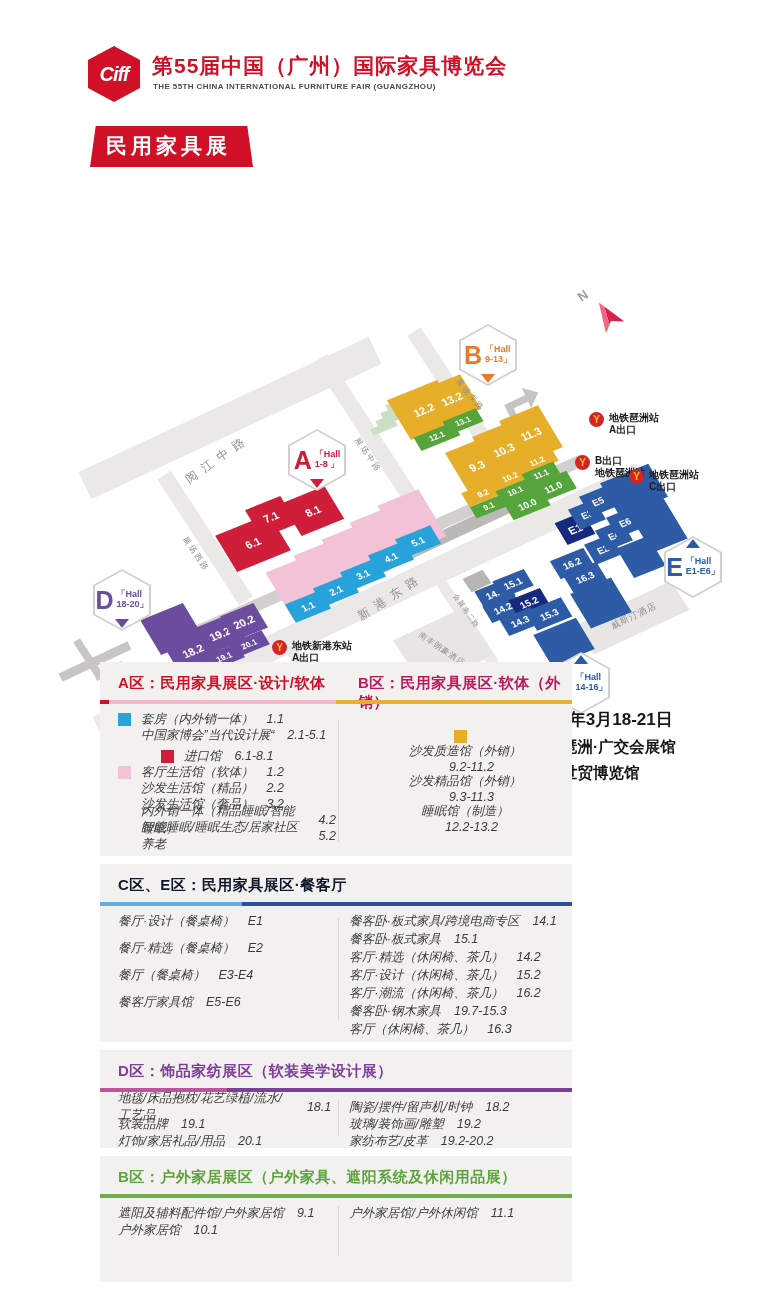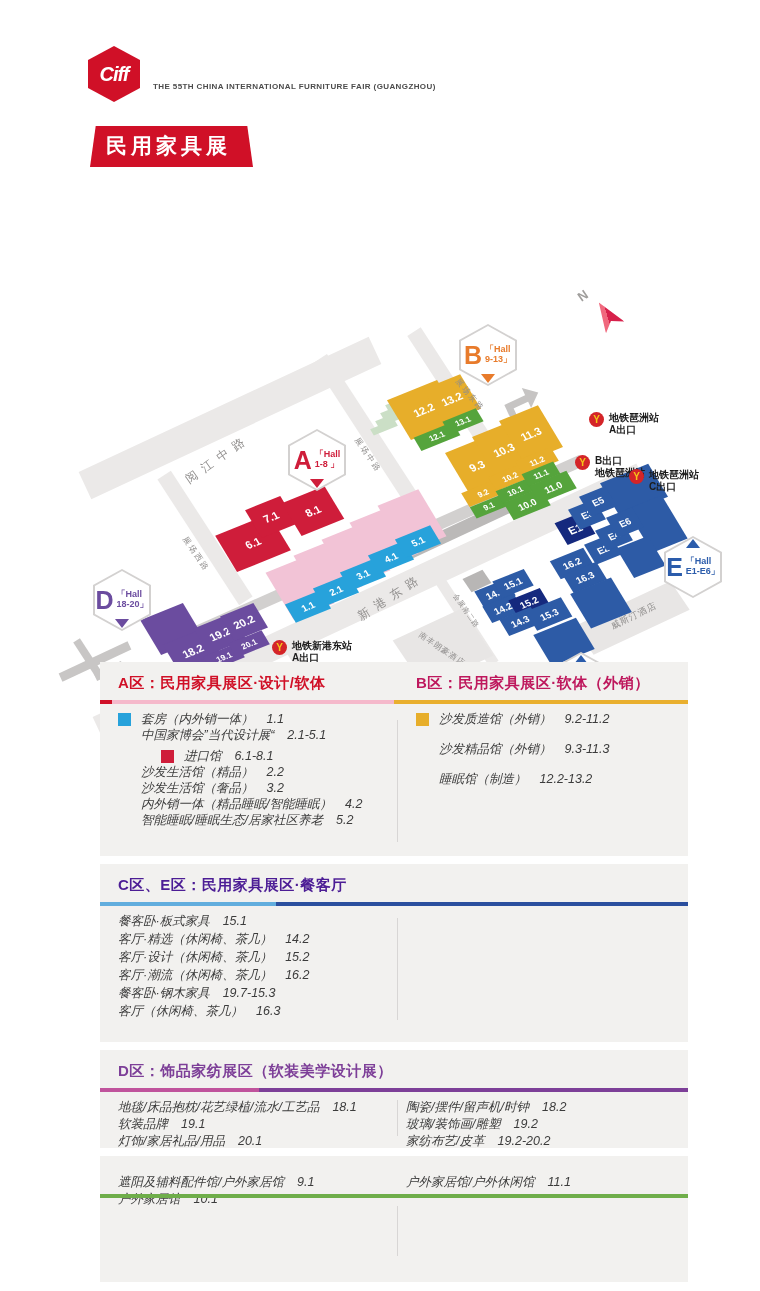--- a/index.html
+++ b/index.html
@@ -50,29 +50,29 @@
     border-radius:50% 50% 50% 0;transform:rotate(-45deg);}
   .pin::after{content:"";position:absolute;left:7px;top:7px;width:9px;height:9px;border-radius:50%;background:#fff;}
   .arrowg{position:absolute;left:505px;top:238px;width:40px;height:28px;transform:rotate(-25deg);}
   .arrowg .st{position:absolute;left:0;top:8px;width:24px;height:7px;background:#c6c4c3;}
   .arrowg .hd{position:absolute;left:23px;top:0;width:0;height:0;border-top:11px solid transparent;
     border-bottom:11px solid transparent;border-left:13px solid #c6c4c3;}
   .arrowg .tl{position:absolute;left:0;top:14px;width:7px;height:12px;background:#c6c4c3;}
   .step{position:absolute;background:#cbdfc6;transform:rotate(-22deg) skewX(9deg);width:26px;height:7px;}
   .fly{position:absolute;background:#c8c6c5;}
   
-  .panel{position:absolute;left:100px;width:588px;background:#f2f1ef;}
+  .panel{position:absolute;left:100px;width:472px;background:#f2f1ef;}
   .hr{position:absolute;left:0;right:0;top:38px;height:4px;}
   .vdiv{position:absolute;left:50.5%;width:1px;background:#d8d6d5;}
   h3{font-size:15px;font-weight:bold;margin:0;padding:12px 0 0 18px;letter-spacing:.5px;}
-  .t-a{color:#d01027}.t-b{color:#be185d}.t-ce{color:#4c1d95}.t-d{color:#7d3f98}.t-out{color:#5fa33d}
+  .t-a{color:#d01027}.t-b{color:#be185d}.t-ce{color:#0f172a}.t-d{color:#7d3f98}.t-out{color:#5fa33d}
   ul.items{list-style:none;margin:18px 0 0 0;padding:0 0 0 18px;font-style:italic;}
   ul.items li{display:flex;align-items:center;height:16px;margin-bottom:0;}
   ul.items li.gap{margin-top:5px;padding-left:43px;}
-  ul.loose li{margin-bottom:14px;}
+  ul.loose li{margin-bottom:14px;flex-direction:column;}
   ul.sp11 li{margin-bottom:11px;}
   ul.sp2 li{margin-bottom:2px;}
   ul.sp1 li{margin-bottom:1px;}
   .sw{width:13px;height:13px;margin-right:10px;flex:none;}
   .sw.empty{background:transparent;}
   .lbl{font-size:12.5px;color:#3c3c3c;}
   .num{font-size:12.5px;color:#3c3c3c;margin-left:13px;}
   .p1cols{display:flex;}
   .p1col{width:50%;box-sizing:border-box;}
   .p1col.r{padding-left:4px;}
@@ -81,20 +81,21 @@
   .two .cr{width:51%;box-sizing:border-box;}
 </style>
 </head>
 <body>
 
 <div class="page">
 
   <div class="logo-hex">
     <span>Ciff</span>
   </div>
+  <div class="h-title">第55届中国（广州）国际家具博览会</div>
   <div class="h-sub">THE 55TH CHINA INTERNATIONAL FURNITURE FAIR (GUANGZHOU)</div>
   <div class="banner">民用家具展</div>
 
   <div class="map">
 
     <div class="road" style="left:70px;top:253px;width:320px;height:30px;transform:rotate(-25deg);"></div>
     <div class="road" style="left:70px;top:439px;width:600px;height:26px;transform:rotate(-25deg);"></div>
     <div class="road" style="left:130px;top:380px;width:150px;height:16px;transform:rotate(57deg);"></div>
     <div class="road" style="left:277px;top:280px;width:190px;height:16px;transform:rotate(57deg);"></div>
     <div class="road" style="left:373px;top:249px;width:180px;height:16px;transform:rotate(57deg);"></div>
@@ -290,20 +291,25 @@
               <span class="sw empty"></span>
               <span class="lbl">中国家博会”当代设计展“</span>
               <span class="num">2.1-5.1</span>
             </li>
             <li class="gap">
               <span class="sw" style="background: rgb(207, 29, 58);"></span>
               <span class="lbl">进口馆</span>
               <span class="num">6.1-8.1</span>
             </li>
             <li>
+              <span class="sw" style="background: rgb(242, 195, 214);"></span>
+              <span class="lbl">客厅生活馆（软体）</span>
+              <span class="num">1.2</span>
+            </li>
+            <li>
               <span class="sw empty"></span>
               <span class="lbl">沙发生活馆（精品）</span>
               <span class="num">2.2</span>
             </li>
             <li>
               <span class="sw empty"></span>
               <span class="lbl">沙发生活馆（奢品）</span>
               <span class="num">3.2</span>
             </li>
             <li>
@@ -339,22 +345,46 @@
           </ul>
       </div>
     </div>
     <div class="hr" style="background:linear-gradient(90deg,#d01027 0,#d01027 2%,#f5b9cb 2%,#f5b9cb 50%,#e9af2e 50%,#e9af2e 100%);"></div>
     <div class="vdiv" style="top:58px;bottom:14px;"></div>
   </div>
 
   <div class="panel" style="top:864px;height:178px;">
     <h3 class="t-ce">C区、E区：民用家具展区·餐客厅</h3>
     <div class="two">
+      <div class="cl">
+          <ul class="items sp11" id="items-ce-l">
+            <li>
+              <span class="lbl">餐厅·设计（餐桌椅）</span>
+              <span class="num">E1</span>
+            </li>
+            <li>
+              <span class="lbl">餐厅·精选（餐桌椅）</span>
+              <span class="num">E2</span>
+            </li>
+            <li>
+              <span class="lbl">餐厅（餐桌椅）</span>
+              <span class="num">E3-E4</span>
+            </li>
+            <li>
+              <span class="lbl">餐客厅家具馆</span>
+              <span class="num">E5-E6</span>
+            </li>
+          </ul>
+        </div>
       <div class="cr">
           <ul class="items sp2" id="items-ce-r">
+            <li>
+              <span class="lbl">餐客卧·板式家具/跨境电商专区</span>
+              <span class="num">14.1</span>
+            </li>
             <li>
               <span class="lbl">餐客卧·板式家具</span>
               <span class="num">15.1</span>
             </li>
             <li>
               <span class="lbl">客厅·精选（休闲椅、茶几）</span>
               <span class="num">14.2</span>
             </li>
             <li>
               <span class="lbl">客厅·设计（休闲椅、茶几）</span>
@@ -413,20 +443,21 @@
               <span class="num">19.2-20.2</span>
             </li>
           </ul>
         </div>
     </div>
     <div class="hr" style="background:linear-gradient(90deg,#c0539c 0,#c0539c 27%,#7d3f98 27%,#7d3f98 100%);"></div>
     <div class="vdiv" style="top:50px;bottom:12px;"></div>
   </div>
 
   <div class="panel" style="top:1156px;height:126px;">
+    <h3 class="t-out">B区：户外家居展区（户外家具、遮阳系统及休闲用品展）</h3>
     <div class="two">
       <div class="cl">
           <ul class="items sp1" id="items-o-l">
             <li>
               <span class="lbl">遮阳及辅料配件馆/户外家居馆</span>
               <span class="num">9.1</span>
             </li>
             <li>
               <span class="lbl">户外家居馆</span>
               <span class="num">10.1</span>

